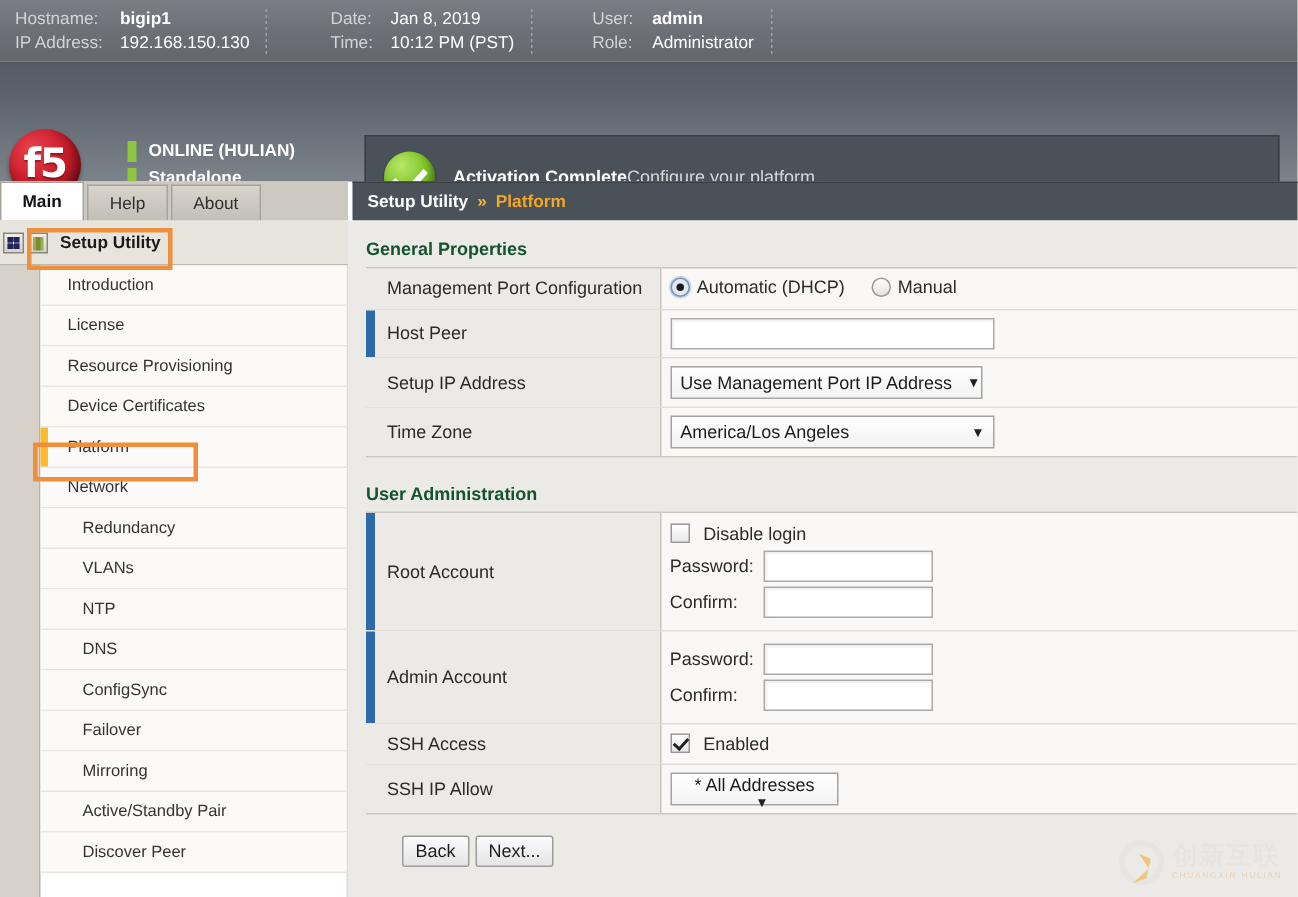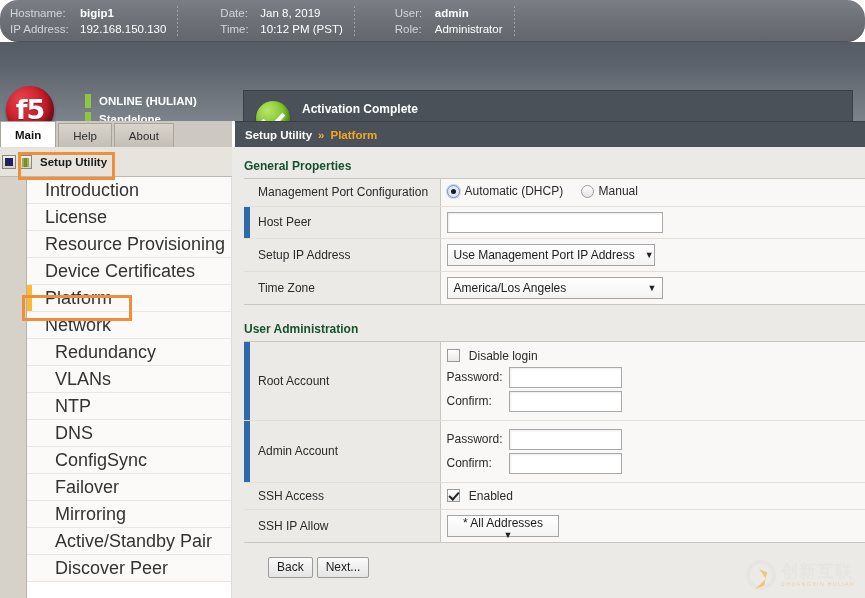--- a/index.html
+++ b/index.html
@@ -12,21 +12,20 @@
     background: #ffffff;
   }
 
   
   .topbar {
     position: absolute; left: 0; top: 0; width: 865px; height: 42px;
     background: linear-gradient(to bottom, #7b7f85 0%, #6e7278 45%, #63676d 100%);
     color: #e8e9ea;
     display: flex; align-items: center;
     border-bottom: 1px solid #4e5257;
-    border-radius: 18px;
   }
   .tb-group {
     display: flex; flex-direction: column; justify-content: center;
     height: 42px; padding: 0 12px 0 10px;
     position: relative;
   }
   .tb-group.sep::after {
     content: ""; position: absolute; right: 0; top: 6px; bottom: 6px;
     width: 1px;
     background-image: linear-gradient(to bottom, #9aa0a6 0, #9aa0a6 2px, transparent 2px, transparent 4px);
@@ -77,21 +76,21 @@
     background: radial-gradient(circle at 34% 28%, #b9e66a 0%, #7dc428 50%, #4f8c11 100%);
     box-shadow: inset -2px -3px 5px rgba(0,0,0,.3), 0 1px 2px rgba(0,0,0,.4);
     position: relative; flex: none;
   }
   .act-check::after {
     content: ""; position: absolute; left: 10px; top: 7px;
     width: 10px; height: 17px;
     border: solid #ffffff; border-width: 0 4px 4px 0;
     transform: rotate(42deg);
   }
-  .act-text { display: flex; flex-direction: column; justify-content: center; }
+  .act-text { display: flex; flex-direction: row; justify-content: center; }
   .act-title { color: #ffffff; font-weight: bold; font-size: 12px; line-height: 17px; }
   .act-sub { color: #d6d9dc; font-size: 12px; line-height: 17px; }
 
   
   .tabstrip {
     position: absolute; left: 0; top: 121px; width: 232px; height: 26px;
     display: flex; align-items: flex-end;
     background: #cdc9c2;
   }
   .tab {
@@ -156,21 +155,21 @@
 
   .navlist {
     position: absolute; left: 26px; top: 30px; width: 206px; bottom: 0;
     background: #ffffff;
     border-left: 1px solid #b6b2ab;
     border-right: 1px solid #dcdcdc;
   }
   .nav-item {
     height: 27px; display: flex; align-items: center;
     padding-left: 18px;
-    font-size: 18px; color: #333333;
+    font-size: 11px; color: #333333;
     border-bottom: 1px solid #e9e6e1;
     background: #fbfaf8;
     position: relative;
   }
   .nav-item.indent { padding-left: 28px; }
   .nav-item.current::before {
     content: ""; position: absolute; left: 0; top: 0; bottom: 0;
     width: 5px; background: #fcbb2e;
   }
   .plat-highlight {

